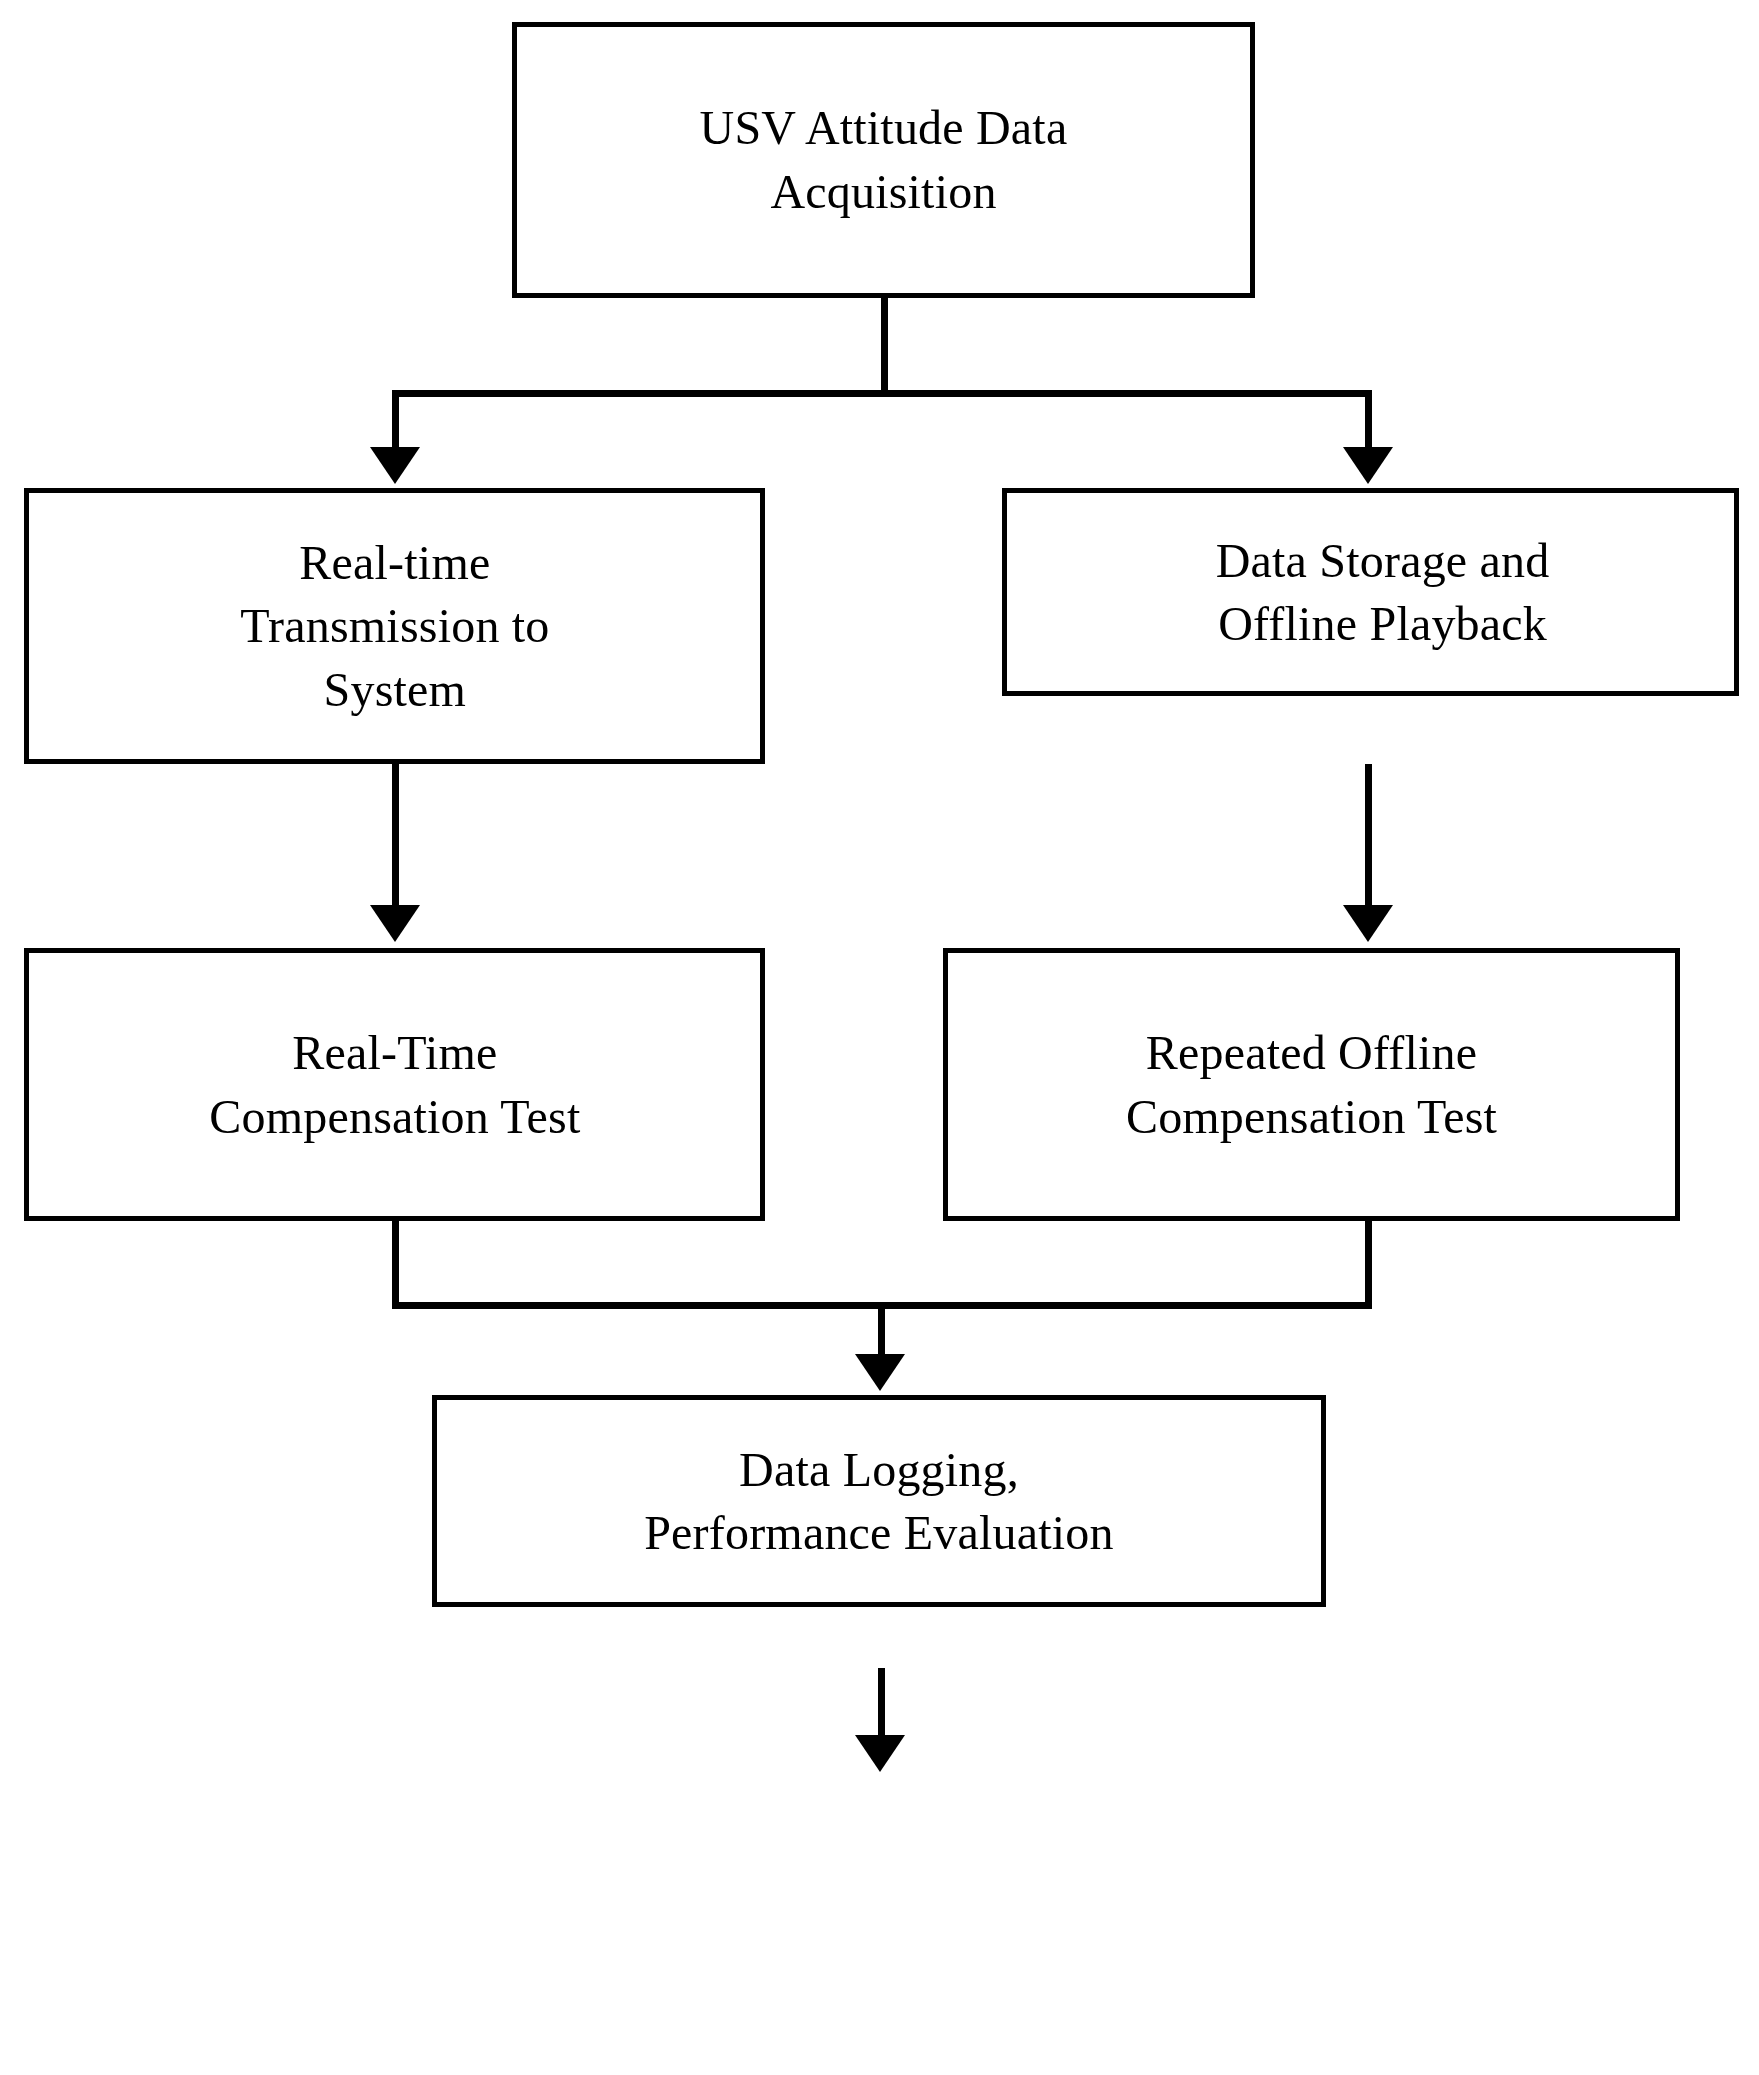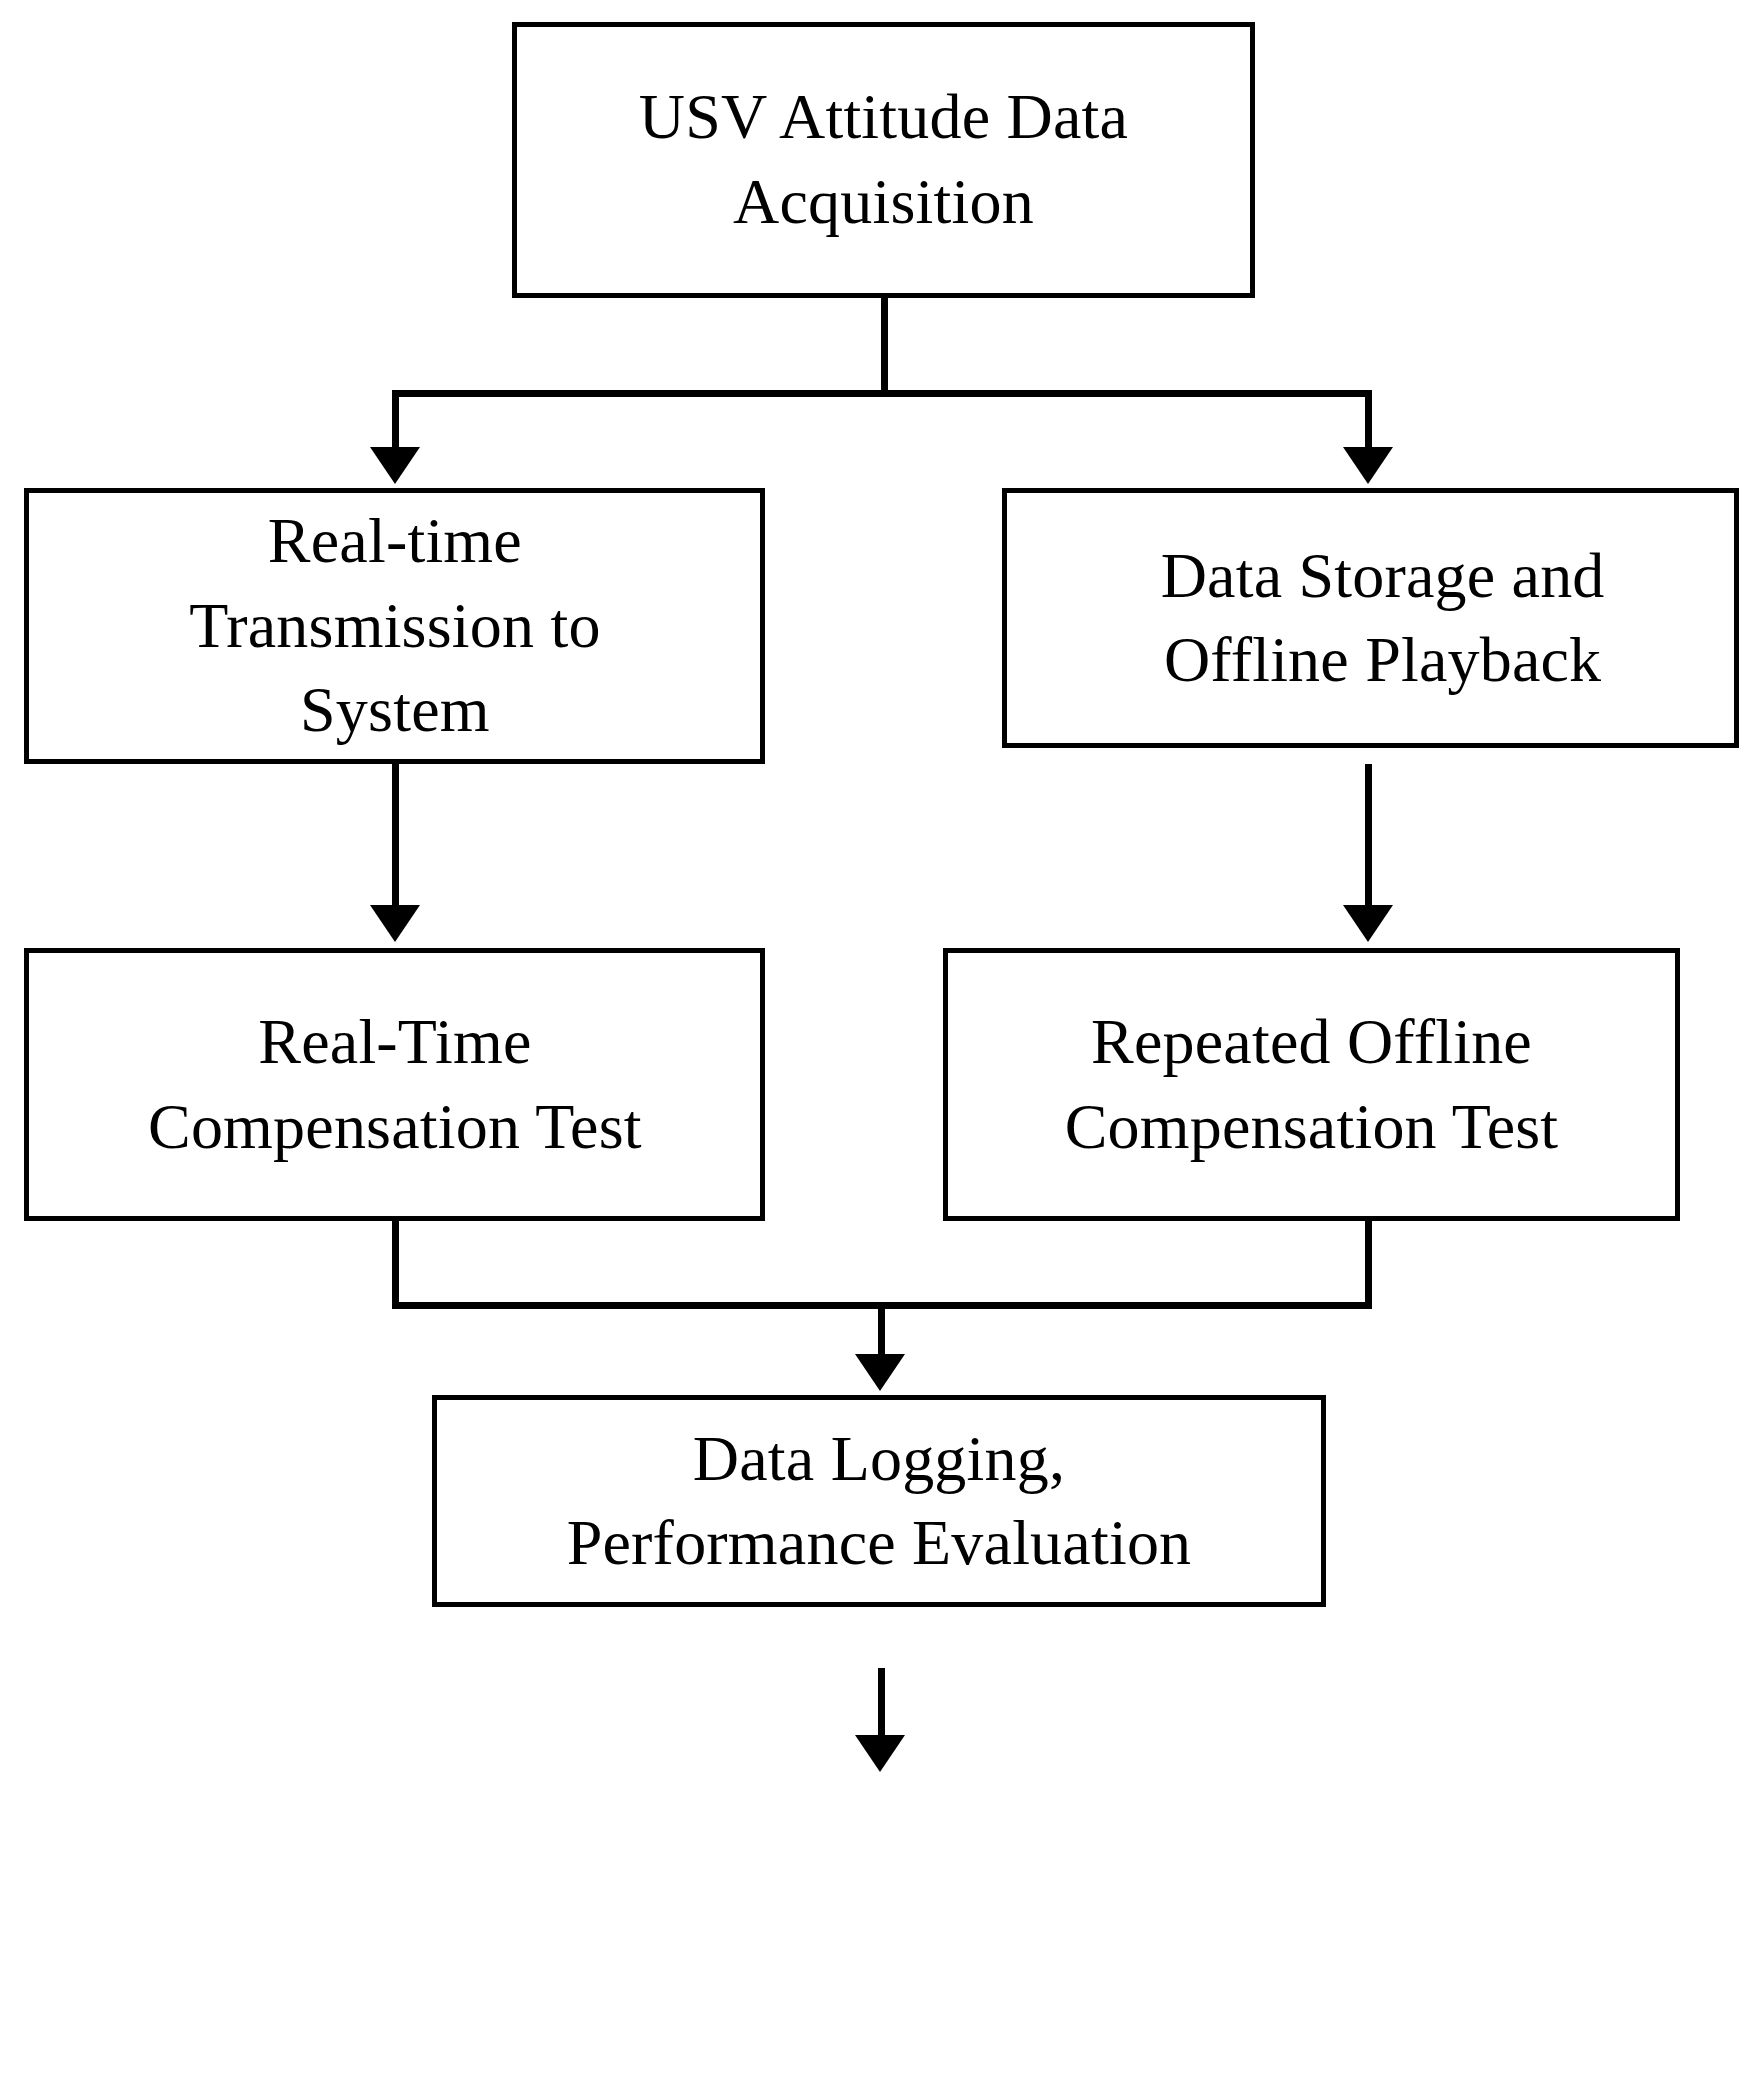--- a/index.html
+++ b/index.html
@@ -22,35 +22,35 @@
   .node {
     position: absolute;
     box-sizing: border-box;
     border: 5.9px solid #000000;
     background: #ffffff;
     display: flex;
     align-items: center;
     justify-content: center;
     text-align: center;
     line-height: 1.32;
-    font-size: 64px;
+    font-size: 48px;
     font-weight: 400;
     letter-spacing: 0.2px;
     padding: 0 9.8px;
     white-space: pre-line;
   }
   
   #node-acquisition {
     left: 512px;  top: 21.5px;   width: 743px; height: 276px;
   }
   #node-realtime-transmission {
     left: 24.4px;   top: 488px;  width: 741px; height: 276px;
   }
   #node-data-storage {
-    left: 1002px; top: 488px;  width: 737px; height: 260px; padding-left: 34px;
+    left: 1002px; top: 488px;  width: 737px; height: 208px; padding-left: 34px;
   }
   #node-realtime-test {
     left: 24.4px;   top: 948px;  width: 741px; height: 273px;
   }
   #node-offline-test {
     left: 943px; top: 948px;  width: 737px; height: 273px;
   }
   #node-data-logging {
     left: 432px;  top: 1395px; width: 894px; height: 212px;
   }

